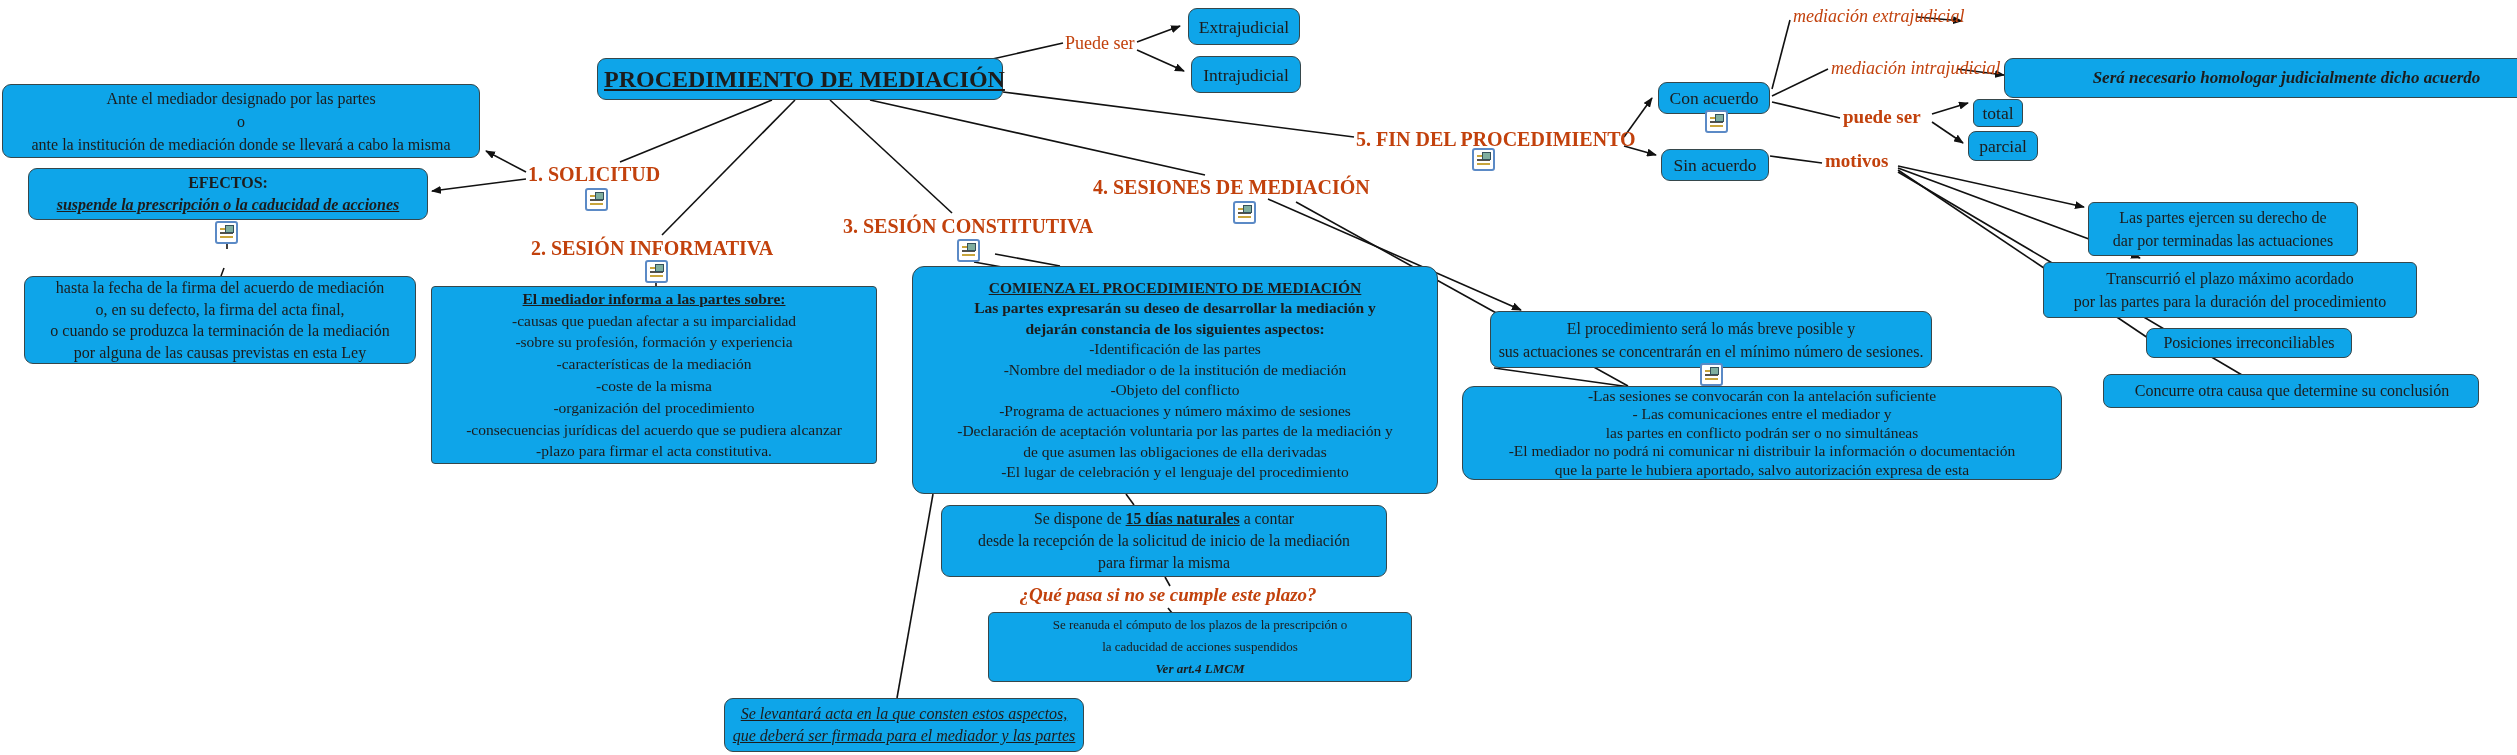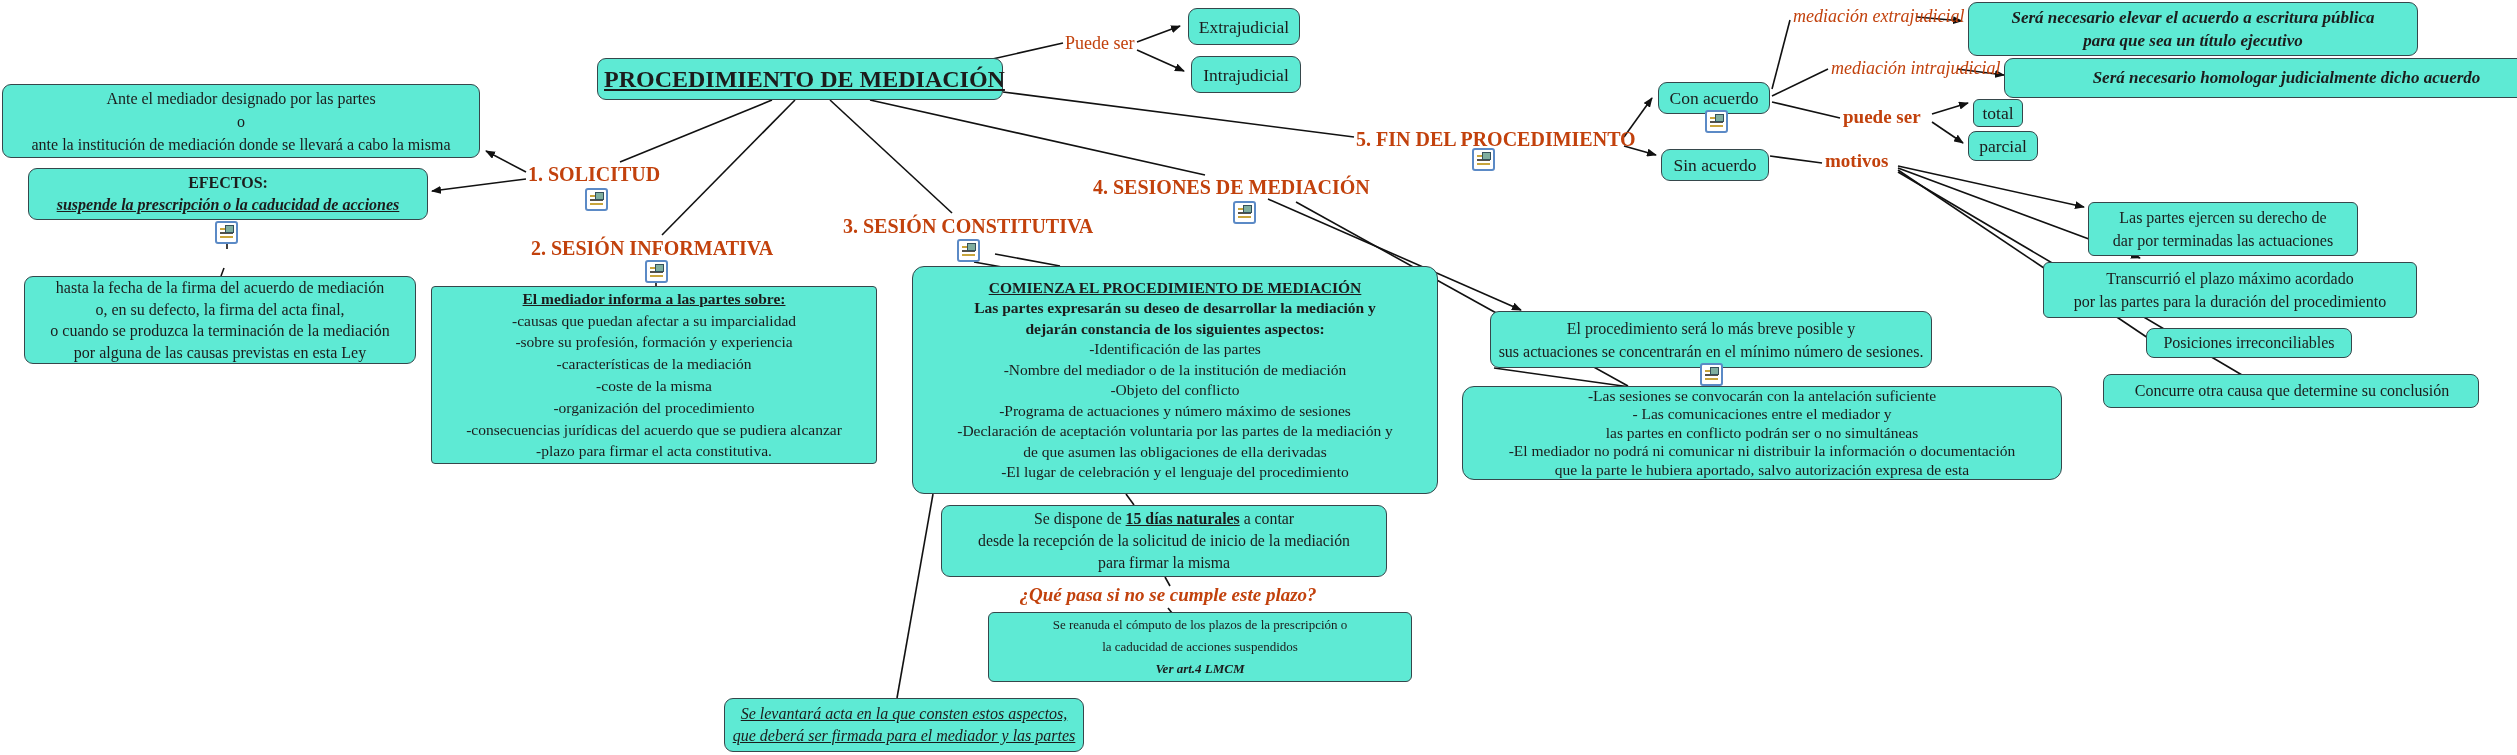--- a/index.html
+++ b/index.html
@@ -1,19 +1,19 @@
 <!DOCTYPE html>
 <html><head>
 <meta charset="utf-8">
 <style>
   html,body{margin:0;padding:0;background:#ffffff;}
   #canvas{position:relative;width:2517px;height:755px;background:#ffffff;overflow:hidden;
           font-family:"Liberation Serif","DejaVu Serif",serif;color:#1c1c1c;}
   svg.edges{position:absolute;left:0;top:0;z-index:1;}
-  .box{position:absolute;z-index:2;background:#5eead4;border:1.6px solid #36474b;border-radius:9px;
+  .box{position:absolute;z-index:2;background:#0ea5e9;border:1.6px solid #36474b;border-radius:9px;
        box-sizing:border-box;display:flex;flex-direction:column;justify-content:center;
        text-align:center;font-size:16px;line-height:22px;padding:2px 6px;}
   .box .ln{white-space:nowrap;}
   .lbl{position:absolute;z-index:2;font-weight:bold;font-size:20px;white-space:nowrap;color:#c2410c;}
   .lbl.c{text-align:center;}
   .plain{font-weight:normal;font-size:18px;}
   .bi{font-style:italic;}
   .u{text-decoration:underline;}
   .b{font-weight:bold;}
   .blue{color:#c2410c;font-style:italic;font-weight:normal;font-size:18px;}
@@ -220,24 +220,20 @@
       <span class="l3"></span>
       <span class="pic"></span>
     </div>
   <div class="box small-box" style="left:1661px;top:141px;width:108px;height:32px;margin-top:8px;">
     <div class="ln">Sin acuerdo</div>
   </div>
 
   <div class="lbl blue" style="left:1793px;top:6px;">mediación extrajudicial</div>
   <div class="lbl blue" style="left:1831px;top:58px;">mediación intrajudicial</div>
 
-  <div class="box mid" style="left:1968px;top:2px;width:450px;height:54px;font-size:17px;">
-    <div class="ln b bi">Será necesario elevar el acuerdo a escritura pública</div>
-    <div class="ln b bi">para que sea un título ejecutivo</div>
-  </div>
   <div class="box" style="left:1960px;top:58px;width:565px;height:40px;font-size:17px;margin-left:44px;">
     <div class="ln b bi">Será necesario homologar judicialmente dicho acuerdo</div>
   </div>
 
   <div class="lbl" style="left:1843px;top:106px;font-size:19px;">puede ser</div>
   <div class="box small-box" style="left:1973px;top:91px;width:50px;height:28px;border-radius:6px;margin-top:8px;">
     <div class="ln">total</div>
   </div>
   <div class="box small-box" style="left:1968px;top:131px;width:70px;height:30px;border-radius:8px;">
     <div class="ln">parcial</div>

